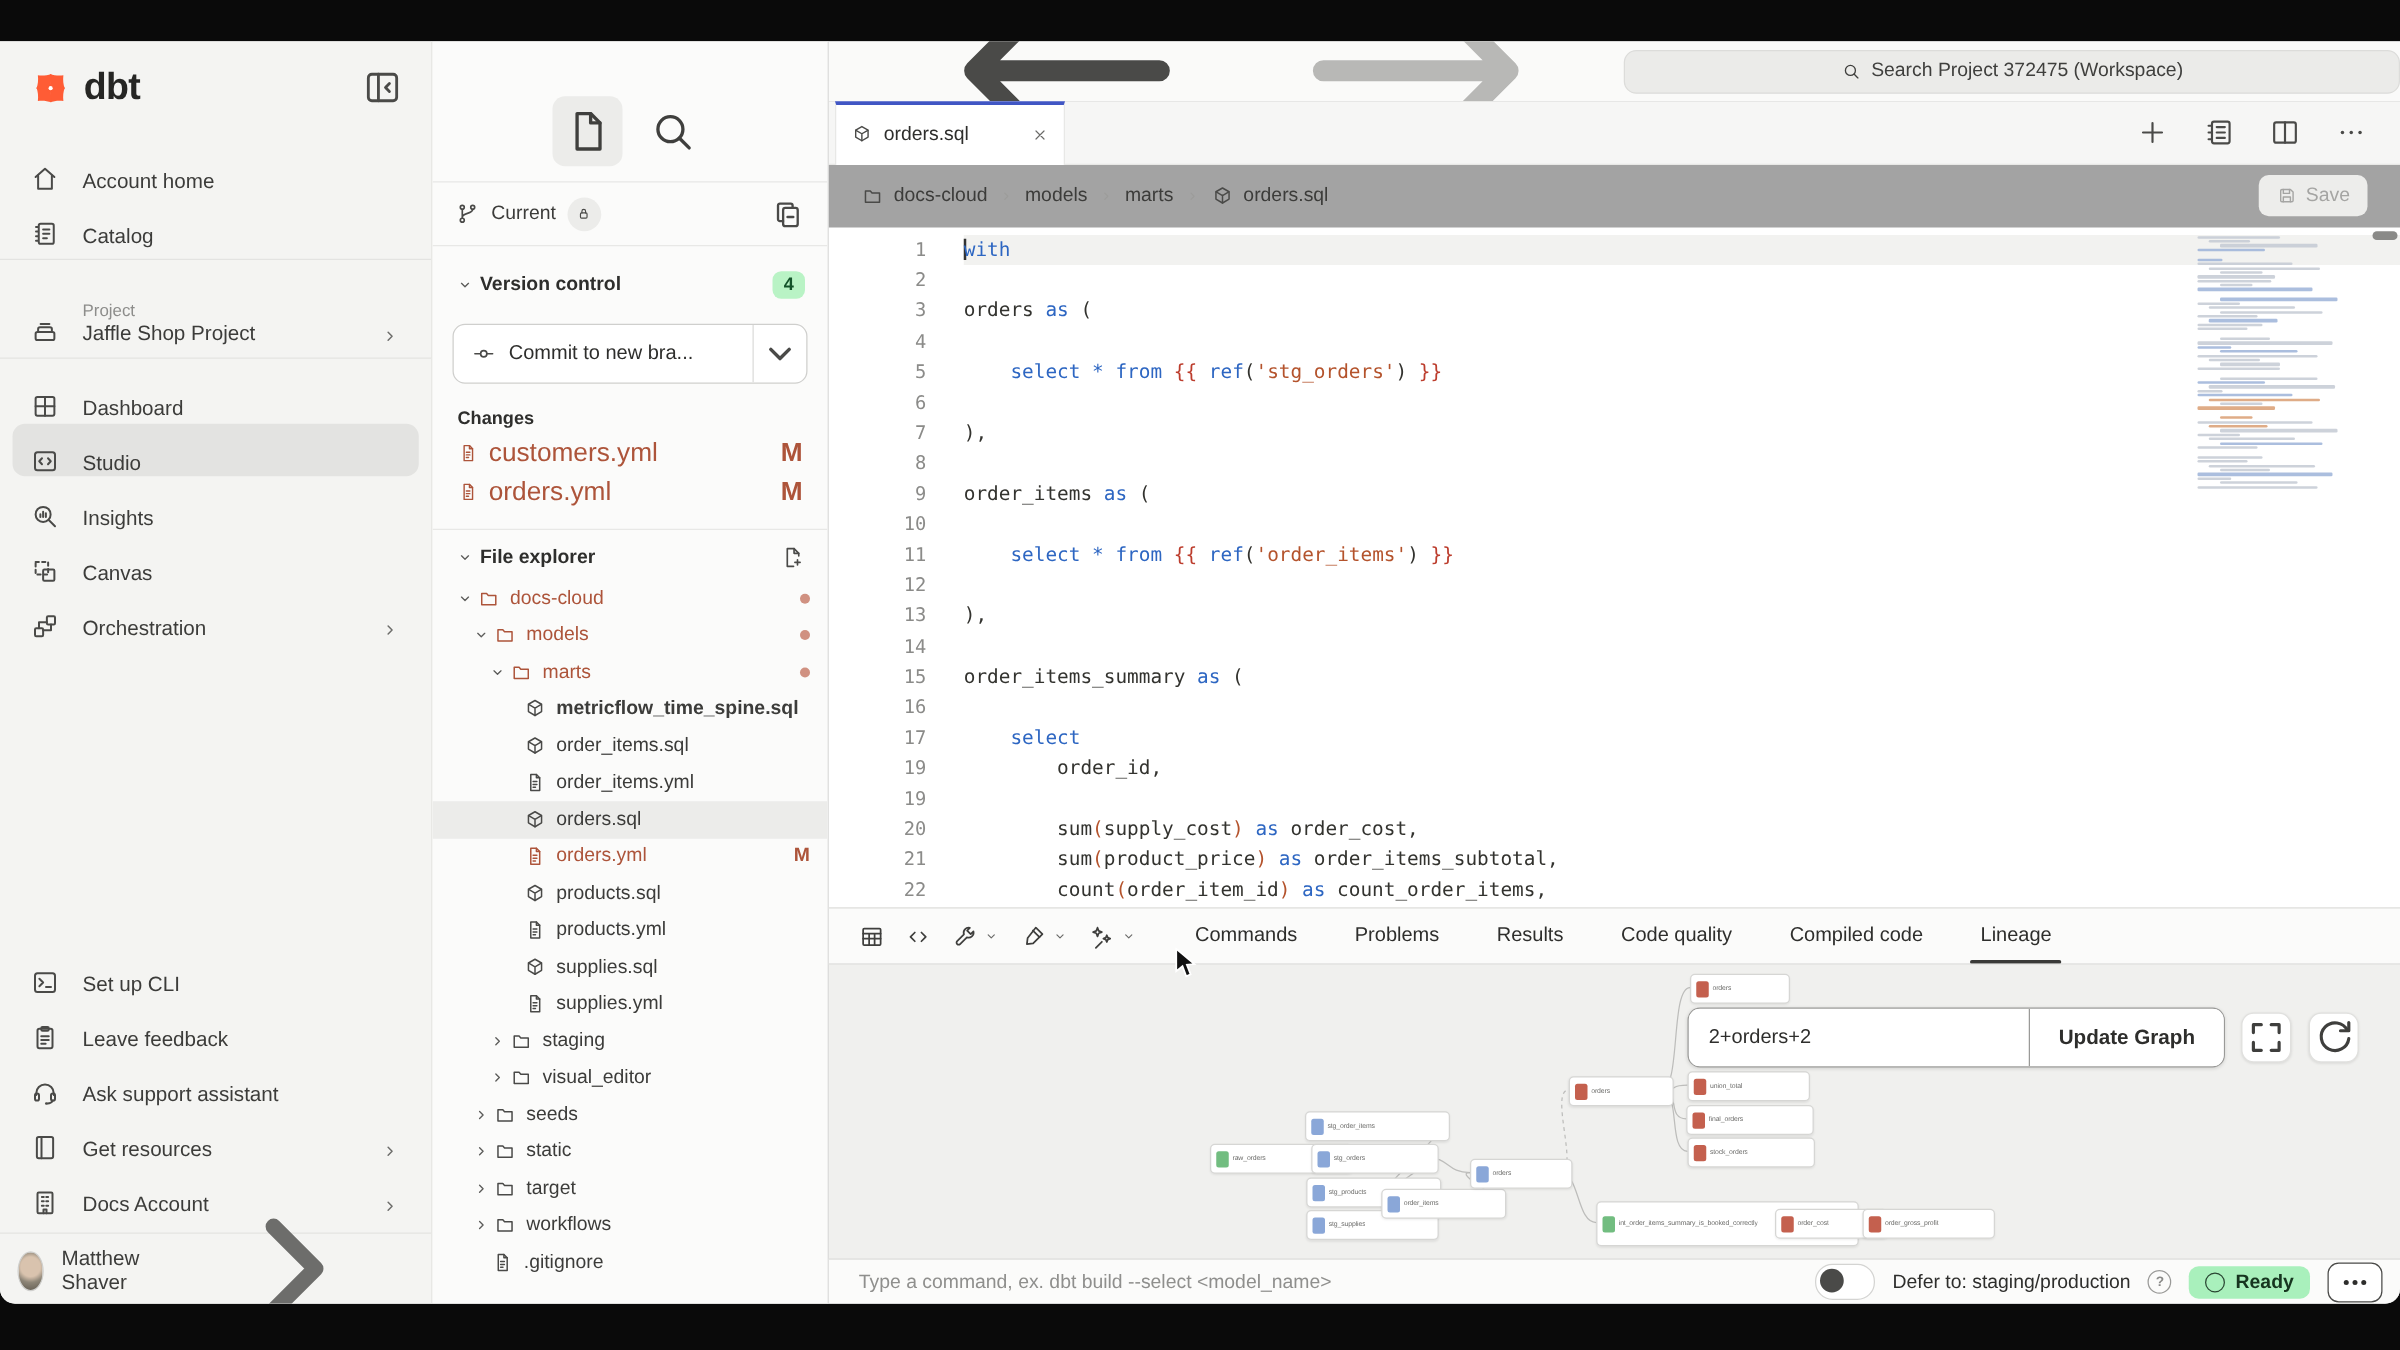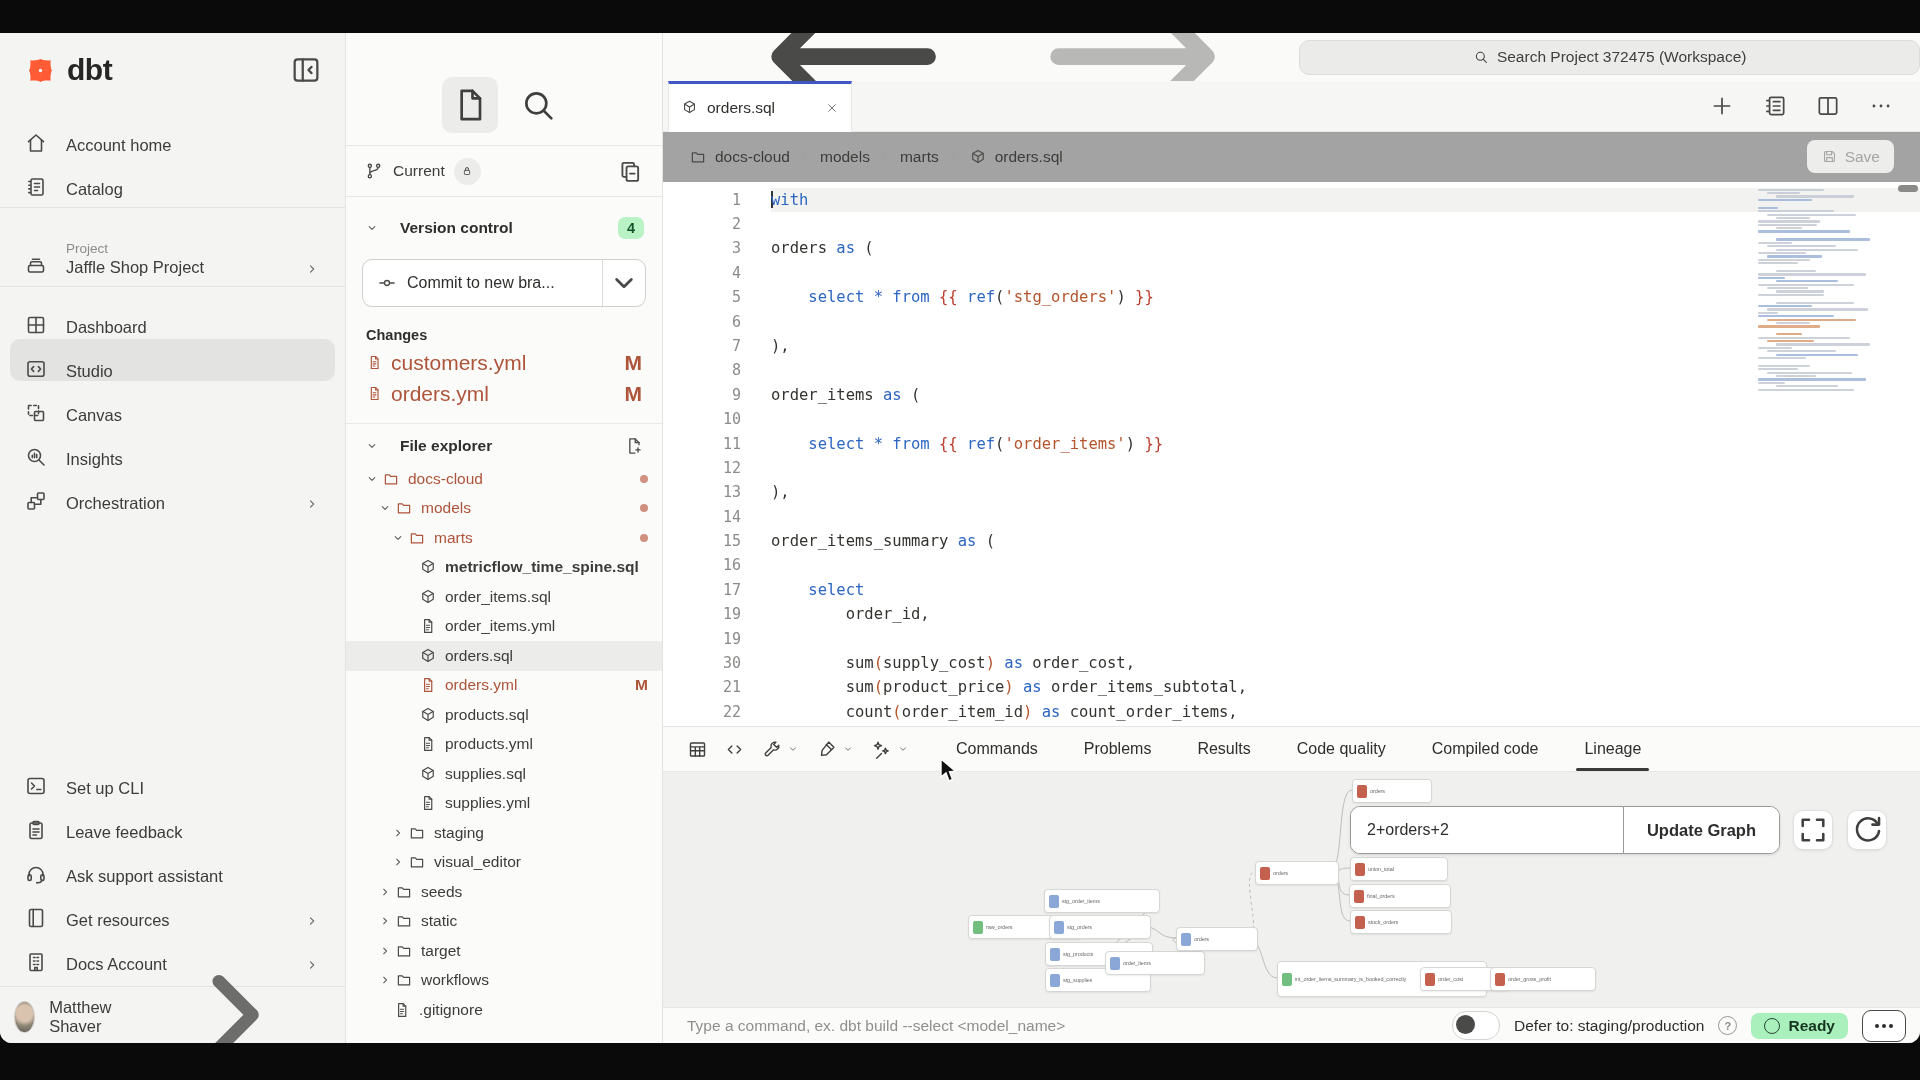--- a/index.html
+++ b/index.html
@@ -30,21 +30,21 @@
   .user-row .chev{margin-left:auto;color:#6d6d6b;}
 
   
   .panel2{width:316px;min-width:316px;background:#fbfbfa;border-right:1px solid #e3e3e1;display:flex;flex-direction:column;overflow:hidden;}
   .p2-toolbar{height:100px;display:flex;align-items:flex-end;justify-content:center;gap:12px;padding-bottom:12px;border-bottom:1px solid #e8e8e6;}
   .tool-sq{width:40px;height:40px;border-radius:10px;display:flex;align-items:center;justify-content:center;color:#3f3f3d;cursor:pointer;}
   .tool-sq.on{background:#ececea;}
   .current-row{height:50px;display:flex;align-items:center;gap:9px;padding:0 18px;border-bottom:1px solid #e8e8e6;font-size:15.5px;}
   .lock-chip{width:27px;height:27px;border-radius:50%;background:#ececea;display:flex;align-items:center;justify-content:center;color:#4a4a48;}
   .current-row .sp{flex:1;}
-  .sec-head{display:flex;align-items:center;gap:20px;padding:20px 18px 6px 18px;font-size:15.5px;font-weight:700;color:#2e2e2c;}
+  .sec-head{display:flex;align-items:center;gap:4px;padding:20px 18px 6px 18px;font-size:15.5px;font-weight:700;color:#2e2e2c;}
   .sec-head .sp{flex:1;}
   .badge{background:#b9f3c5;color:#14532a;font-size:14.5px;font-weight:700;padding:3px 9px;border-radius:7px;}
   .commit-btn{display:flex;margin:14px 16px 4px 16px;height:46px;border:1px solid #cfcfcd;border-radius:10px;background:#fff;overflow:hidden;cursor:pointer;}
   .commit-main{flex:1;display:flex;align-items:center;gap:10px;padding:0 14px;font-size:16px;color:#2e2e2c;white-space:nowrap;overflow:hidden;}
   .commit-caret{width:42px;border-left:1px solid #dcdcda;display:flex;align-items:center;justify-content:center;color:#4a4a48;}
   .changes-title{padding:16px 20px 4px 20px;font-size:14.5px;font-weight:700;color:#2e2e2c;}
   .chg-row{display:flex;align-items:center;gap:8px;height:31px;padding:0 20px;font-size:21px;color:#ad543a;cursor:pointer;}
   .chg-row .m{margin-left:auto;font-weight:600;}
   .fe-wrap{border-top:1px solid #e8e8e6;margin-top:14px;flex:1;display:flex;flex-direction:column;overflow:hidden;}
   .tree{flex:1;overflow:hidden;padding-top:2px;position:relative;}
@@ -198,32 +198,32 @@
           </div>
           <div class="nav-item sel">
             <span class="ico"><svg viewBox="0 0 24 24" width="100%" height="100%" fill="none" stroke="currentColor" stroke-width="1.6" stroke-linecap="round" stroke-linejoin="round">
                 <rect x="4" y="4.8" width="16" height="14.4" rx="2"></rect>
                 <path d="M9.6 9.6 7.4 12l2.2 2.4M14.4 9.6l2.2 2.4-2.2 2.4"></path>
               </svg></span>
             <span>Studio</span>
           </div>
           <div class="nav-item">
             <span class="ico"><svg viewBox="0 0 24 24" width="100%" height="100%" fill="none" stroke="currentColor" stroke-width="1.6" stroke-linecap="round" stroke-linejoin="round">
-                <path stroke-dasharray="2.6 2.6" d="M4.5 4.5h10v10h-10z"></path>
-                <rect x="10.5" y="10.5" width="9" height="9" rx="1"></rect>
-              </svg></span>
-            <span>Canvas</span>
-          </div>
-          <div class="nav-item">
-            <span class="ico"><svg viewBox="0 0 24 24" width="100%" height="100%" fill="none" stroke="currentColor" stroke-width="1.6" stroke-linecap="round" stroke-linejoin="round">
                 <circle cx="10.5" cy="10.5" r="6"></circle>
                 <path d="M15.2 15.2 20 20"></path>
                 <path d="M8.3 12.6v-2.2M10.5 12.6V8.4M12.7 12.6V9.6"></path>
               </svg></span>
             <span>Insights</span>
+          </div>
+          <div class="nav-item">
+            <span class="ico"><svg viewBox="0 0 24 24" width="100%" height="100%" fill="none" stroke="currentColor" stroke-width="1.6" stroke-linecap="round" stroke-linejoin="round">
+                <path stroke-dasharray="2.6 2.6" d="M4.5 4.5h10v10h-10z"></path>
+                <rect x="10.5" y="10.5" width="9" height="9" rx="1"></rect>
+              </svg></span>
+            <span>Canvas</span>
           </div>
           <div class="nav-item">
             <span class="ico"><svg viewBox="0 0 24 24" width="100%" height="100%" fill="none" stroke="currentColor" stroke-width="1.6" stroke-linecap="round" stroke-linejoin="round">
                 <rect x="4" y="13.5" width="6.5" height="6.5" rx="1"></rect>
                 <rect x="13.5" y="4" width="6.5" height="6.5" rx="1"></rect>
                 <path d="M7.2 13.5V8.8h6.3M16.8 10.5v4.7h-6.3"></path>
               </svg></span>
             <span>Orchestration</span>
             <span class="chev" style="width:18px;height:18px;"><svg viewBox="0 0 24 24" width="100%" height="100%" fill="none" stroke="currentColor" stroke-width="1.6" stroke-linecap="round" stroke-linejoin="round">
                 <path d="M10 7.8 14.2 12 10 16.2"></path>
@@ -736,21 +736,21 @@
             </div>
             <div class="crow">
               <span class="ln">19</span>
               <span class="ct"><span class="seg t">        order_id,</span></span>
             </div>
             <div class="crow">
               <span class="ln">19</span>
               <span class="ct"></span>
             </div>
             <div class="crow">
-              <span class="ln">30</span>
+              <span class="ln">20</span>
               <span class="ct"><span class="seg t">        sum</span><span class="seg p">(</span><span class="seg t">supply_cost</span><span class="seg p">)</span><span class="seg t"> </span><span class="seg k">as</span><span class="seg t"> order_cost,</span></span>
             </div>
             <div class="crow">
               <span class="ln">21</span>
               <span class="ct"><span class="seg t">        sum</span><span class="seg p">(</span><span class="seg t">product_price</span><span class="seg p">)</span><span class="seg t"> </span><span class="seg k">as</span><span class="seg t"> order_items_subtotal,</span></span>
             </div>
             <div class="crow">
               <span class="ln">22</span>
               <span class="ct"><span class="seg t">        count</span><span class="seg p">(</span><span class="seg t">order_item_id</span><span class="seg p">)</span><span class="seg t"> </span><span class="seg k">as</span><span class="seg t"> count_order_items,</span></span>
             </div>

